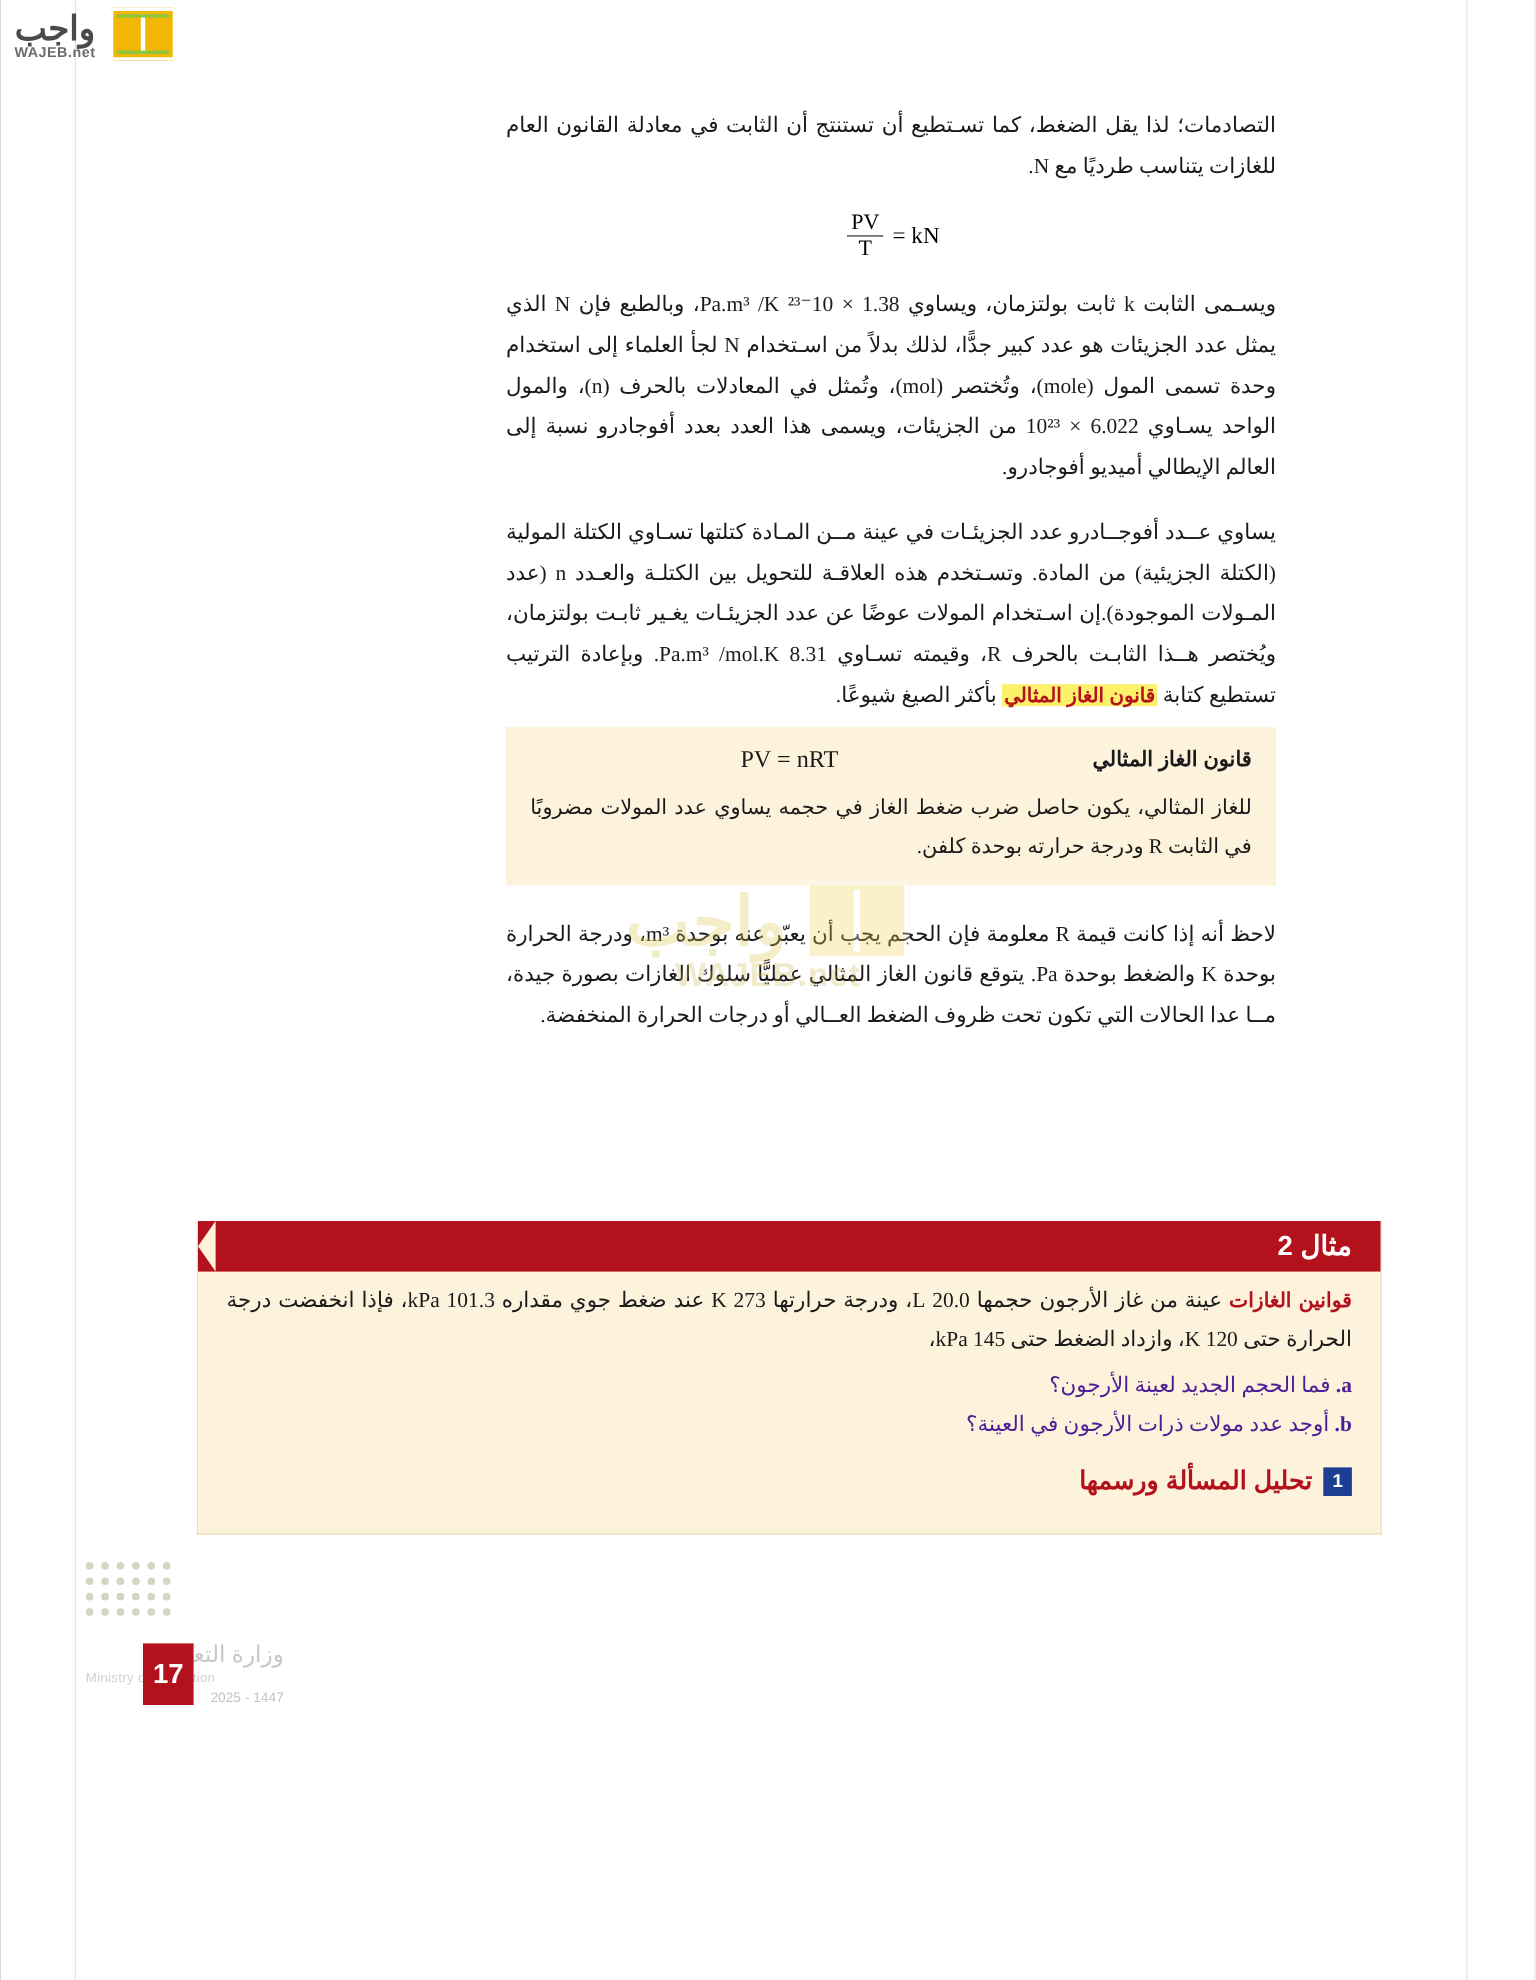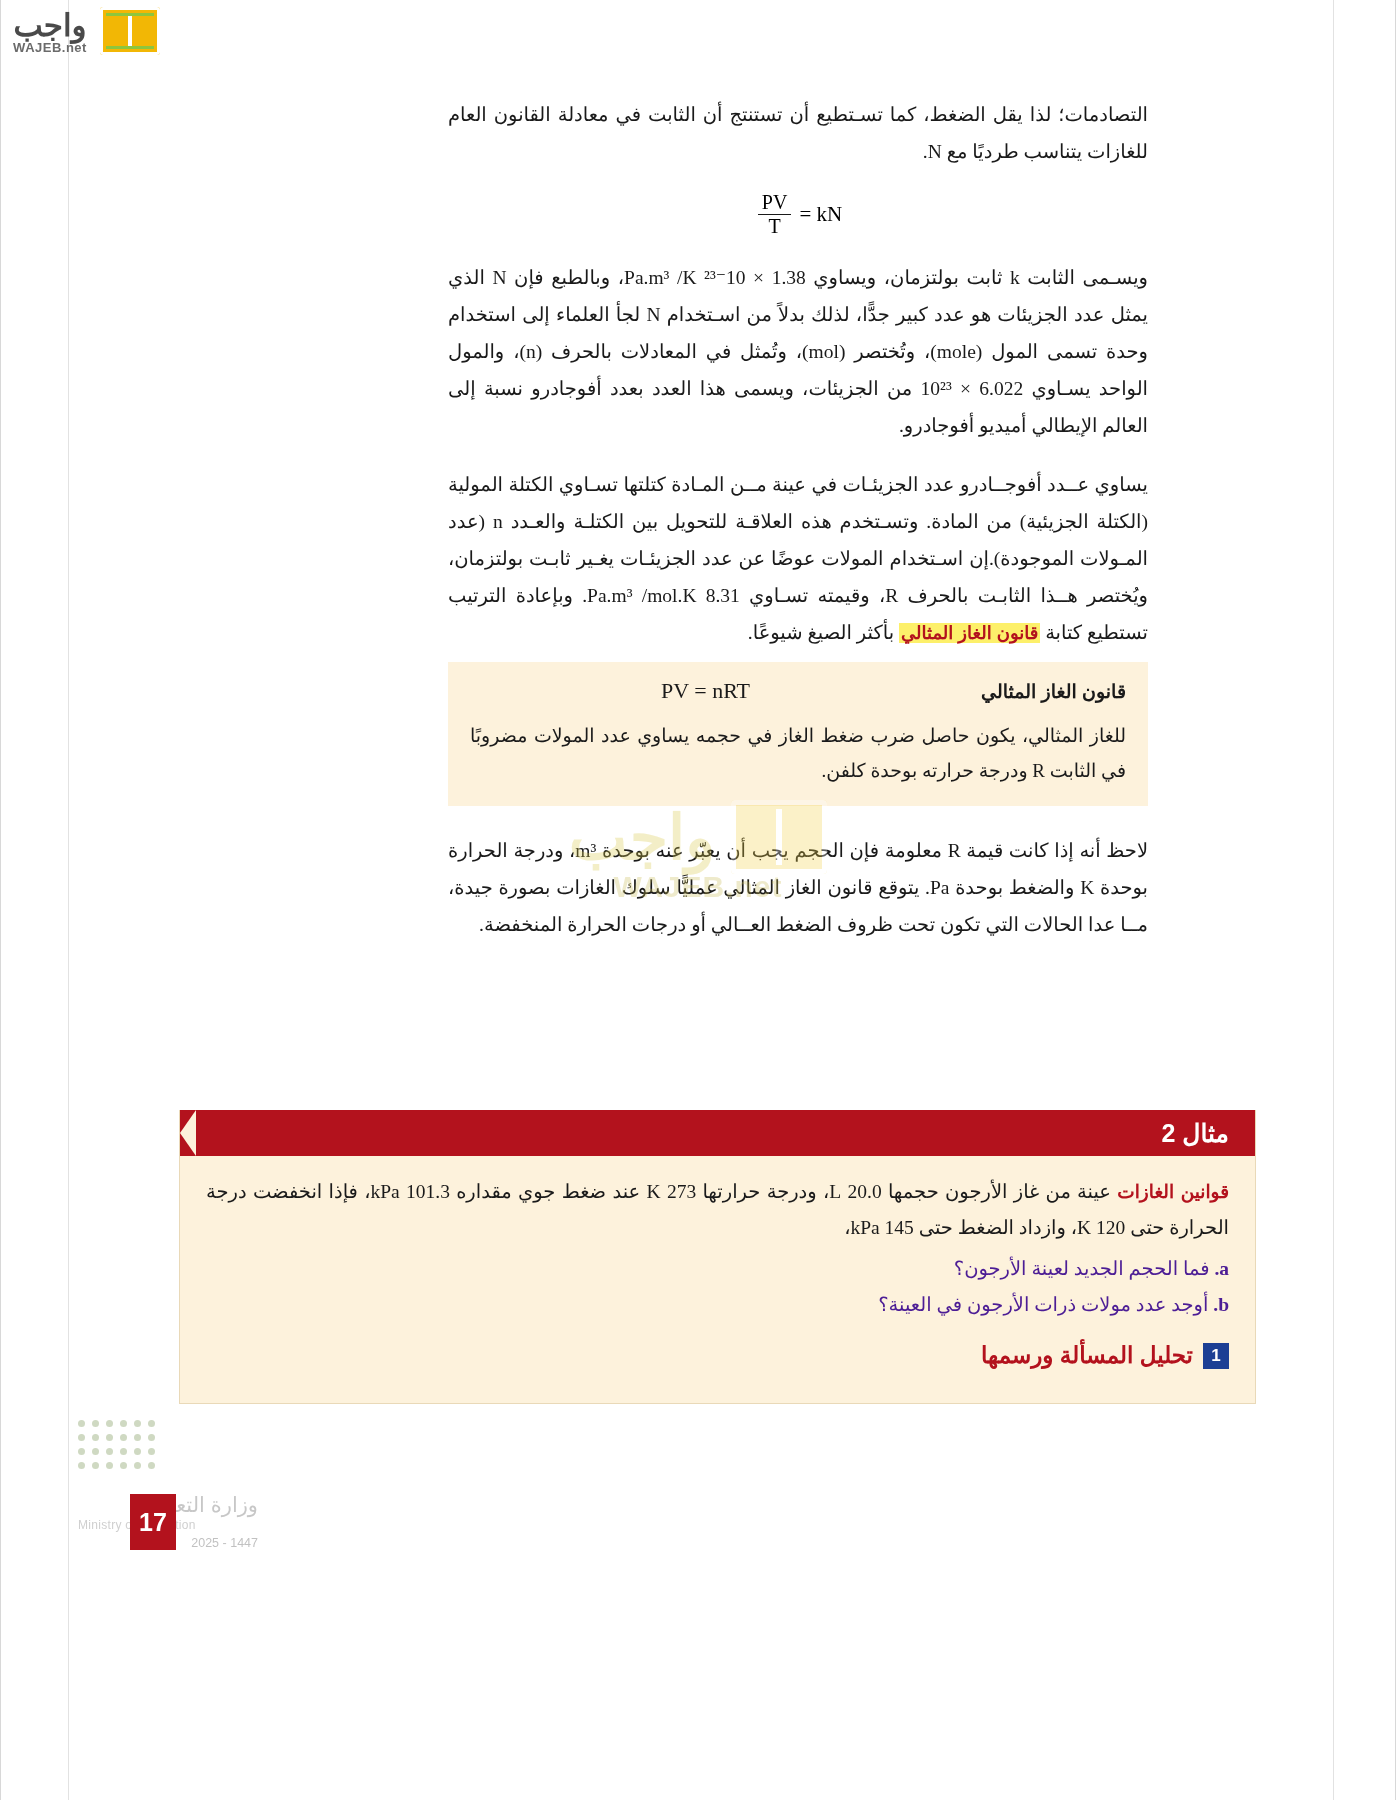--- a/index.html
+++ b/index.html
@@ -108,21 +108,21 @@
     bottom: 6px;
     border: 3px solid #8cc63e;
     border-left: none;
     border-right: none;
   }
 
   
   .content {
     position: absolute;
     top: 96px;
-    right: 248px;
+    right: 236px;
     width: 700px;
     text-align: justify;
     direction: rtl;
   }
   p.body-text {
     margin: 0 0 22px 0;
     font-size: 19.5px;
     line-height: 37px;
     color: #1a1a1a;
   }
@@ -285,21 +285,21 @@
     left: 0;
     top: 0;
     bottom: 0;
     width: 0;
     height: 0;
     border-top: 23px solid transparent;
     border-bottom: 23px solid transparent;
     border-right: 16px solid #fdf2dc;
   }
   .example-body {
-    padding: 18px 26px 24px 26px;
+    padding: 8px 26px 24px 26px;
     direction: rtl;
   }
   .ex-lead {
     font-size: 19.5px;
     line-height: 36px;
     color: #1a1a1a;
     text-align: justify;
     margin: 0 0 6px 0;
   }
   .ex-lead .tag {

